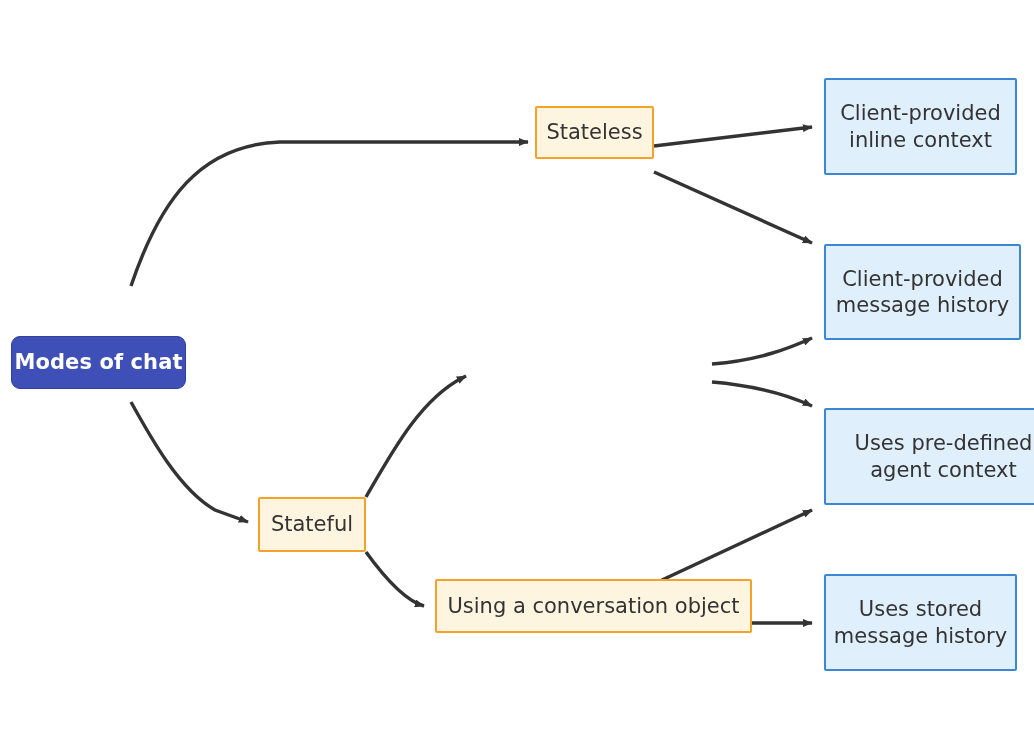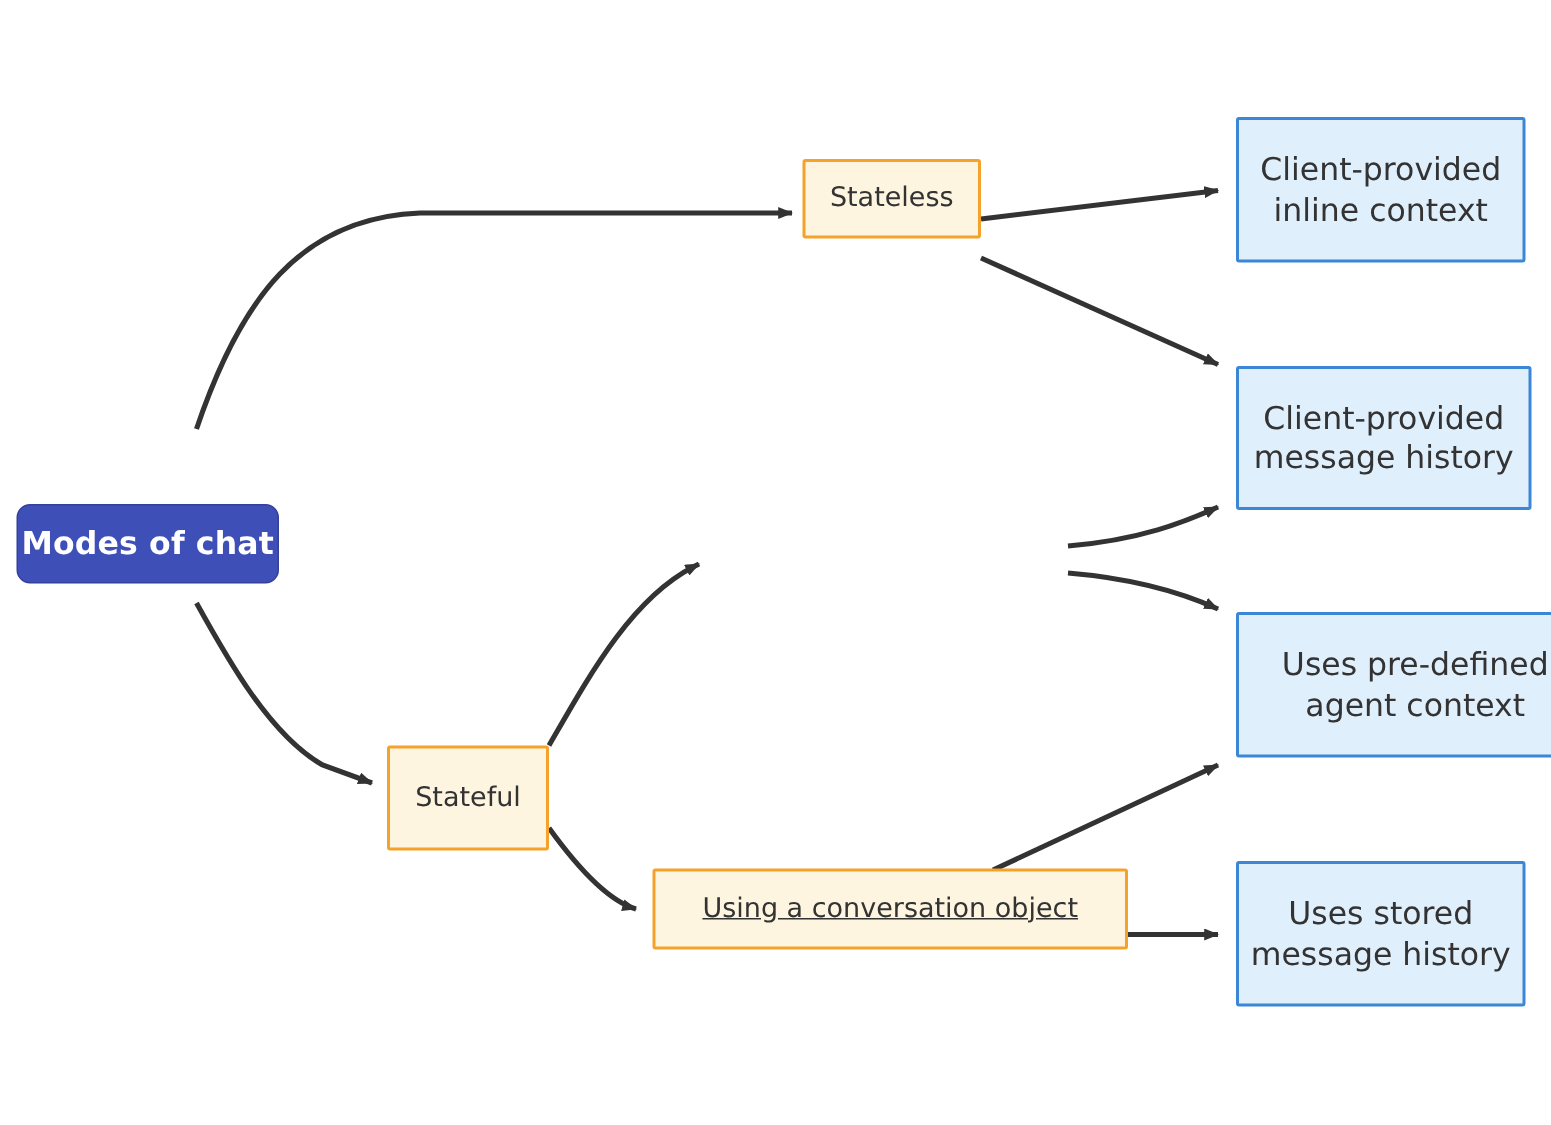--- a/index.html
+++ b/index.html
@@ -43,21 +43,21 @@
     color: #ffffff;
     font-weight: bold;
     font-size: 21px;
     letter-spacing: 0.1px;
   }
   .node-branch {
     background: #fdf5e0;
     border: 2px solid #f5a22a;
     border-radius: 2px;
     color: #333333;
-    font-size: 18px;
+    font-size: 21px;
   }
   .node-leaf {
     background: #e0effc;
     border: 2px solid #3b87d6;
     border-radius: 2px;
     color: #333333;
     font-size: 21px;
   }
 </style>
 </head>
@@ -92,24 +92,24 @@
       <path d="M 662 580 L 812 510" marker-end="url(#arrowhead)"></path>
 
       <path d="M 752 623 L 812 623" marker-end="url(#arrowhead)"></path>
     </g>
   </svg>
 
   <div class="node node-root" style="left:11px; top:336px; width:175px; height:53px;">Modes of chat</div>
 
   <div class="node node-branch" style="left:535px; top:106px; width:119px; height:53px;">Stateless</div>
 
-  <div class="node node-branch" style="left:258px; top:497px; width:108px; height:70px;">Stateful</div>
+  <div class="node node-branch" style="left:258px; top:497px; width:108px; height:55px;">Stateful</div>
 
 
-  <div class="node node-branch" style="left:435px; top:579px; width:317px; height:54px;text-decoration:underline;">Using a conversation object</div>
+  <div class="node node-branch" style="left:435px; top:579px; width:317px; height:54px;">Using a conversation object</div>
 
   <div class="node node-leaf" style="left:824px; top:78px; width:193px; height:97px;">Client-provided
 inline context</div>
 
   <div class="node node-leaf" style="left:824px; top:244px; width:197px; height:96px;">Client-provided
 message history</div>
 
   <div class="node node-leaf" style="left:824px; top:408px; width:239px; height:97px;">Uses pre-defined
 agent context</div>
 

